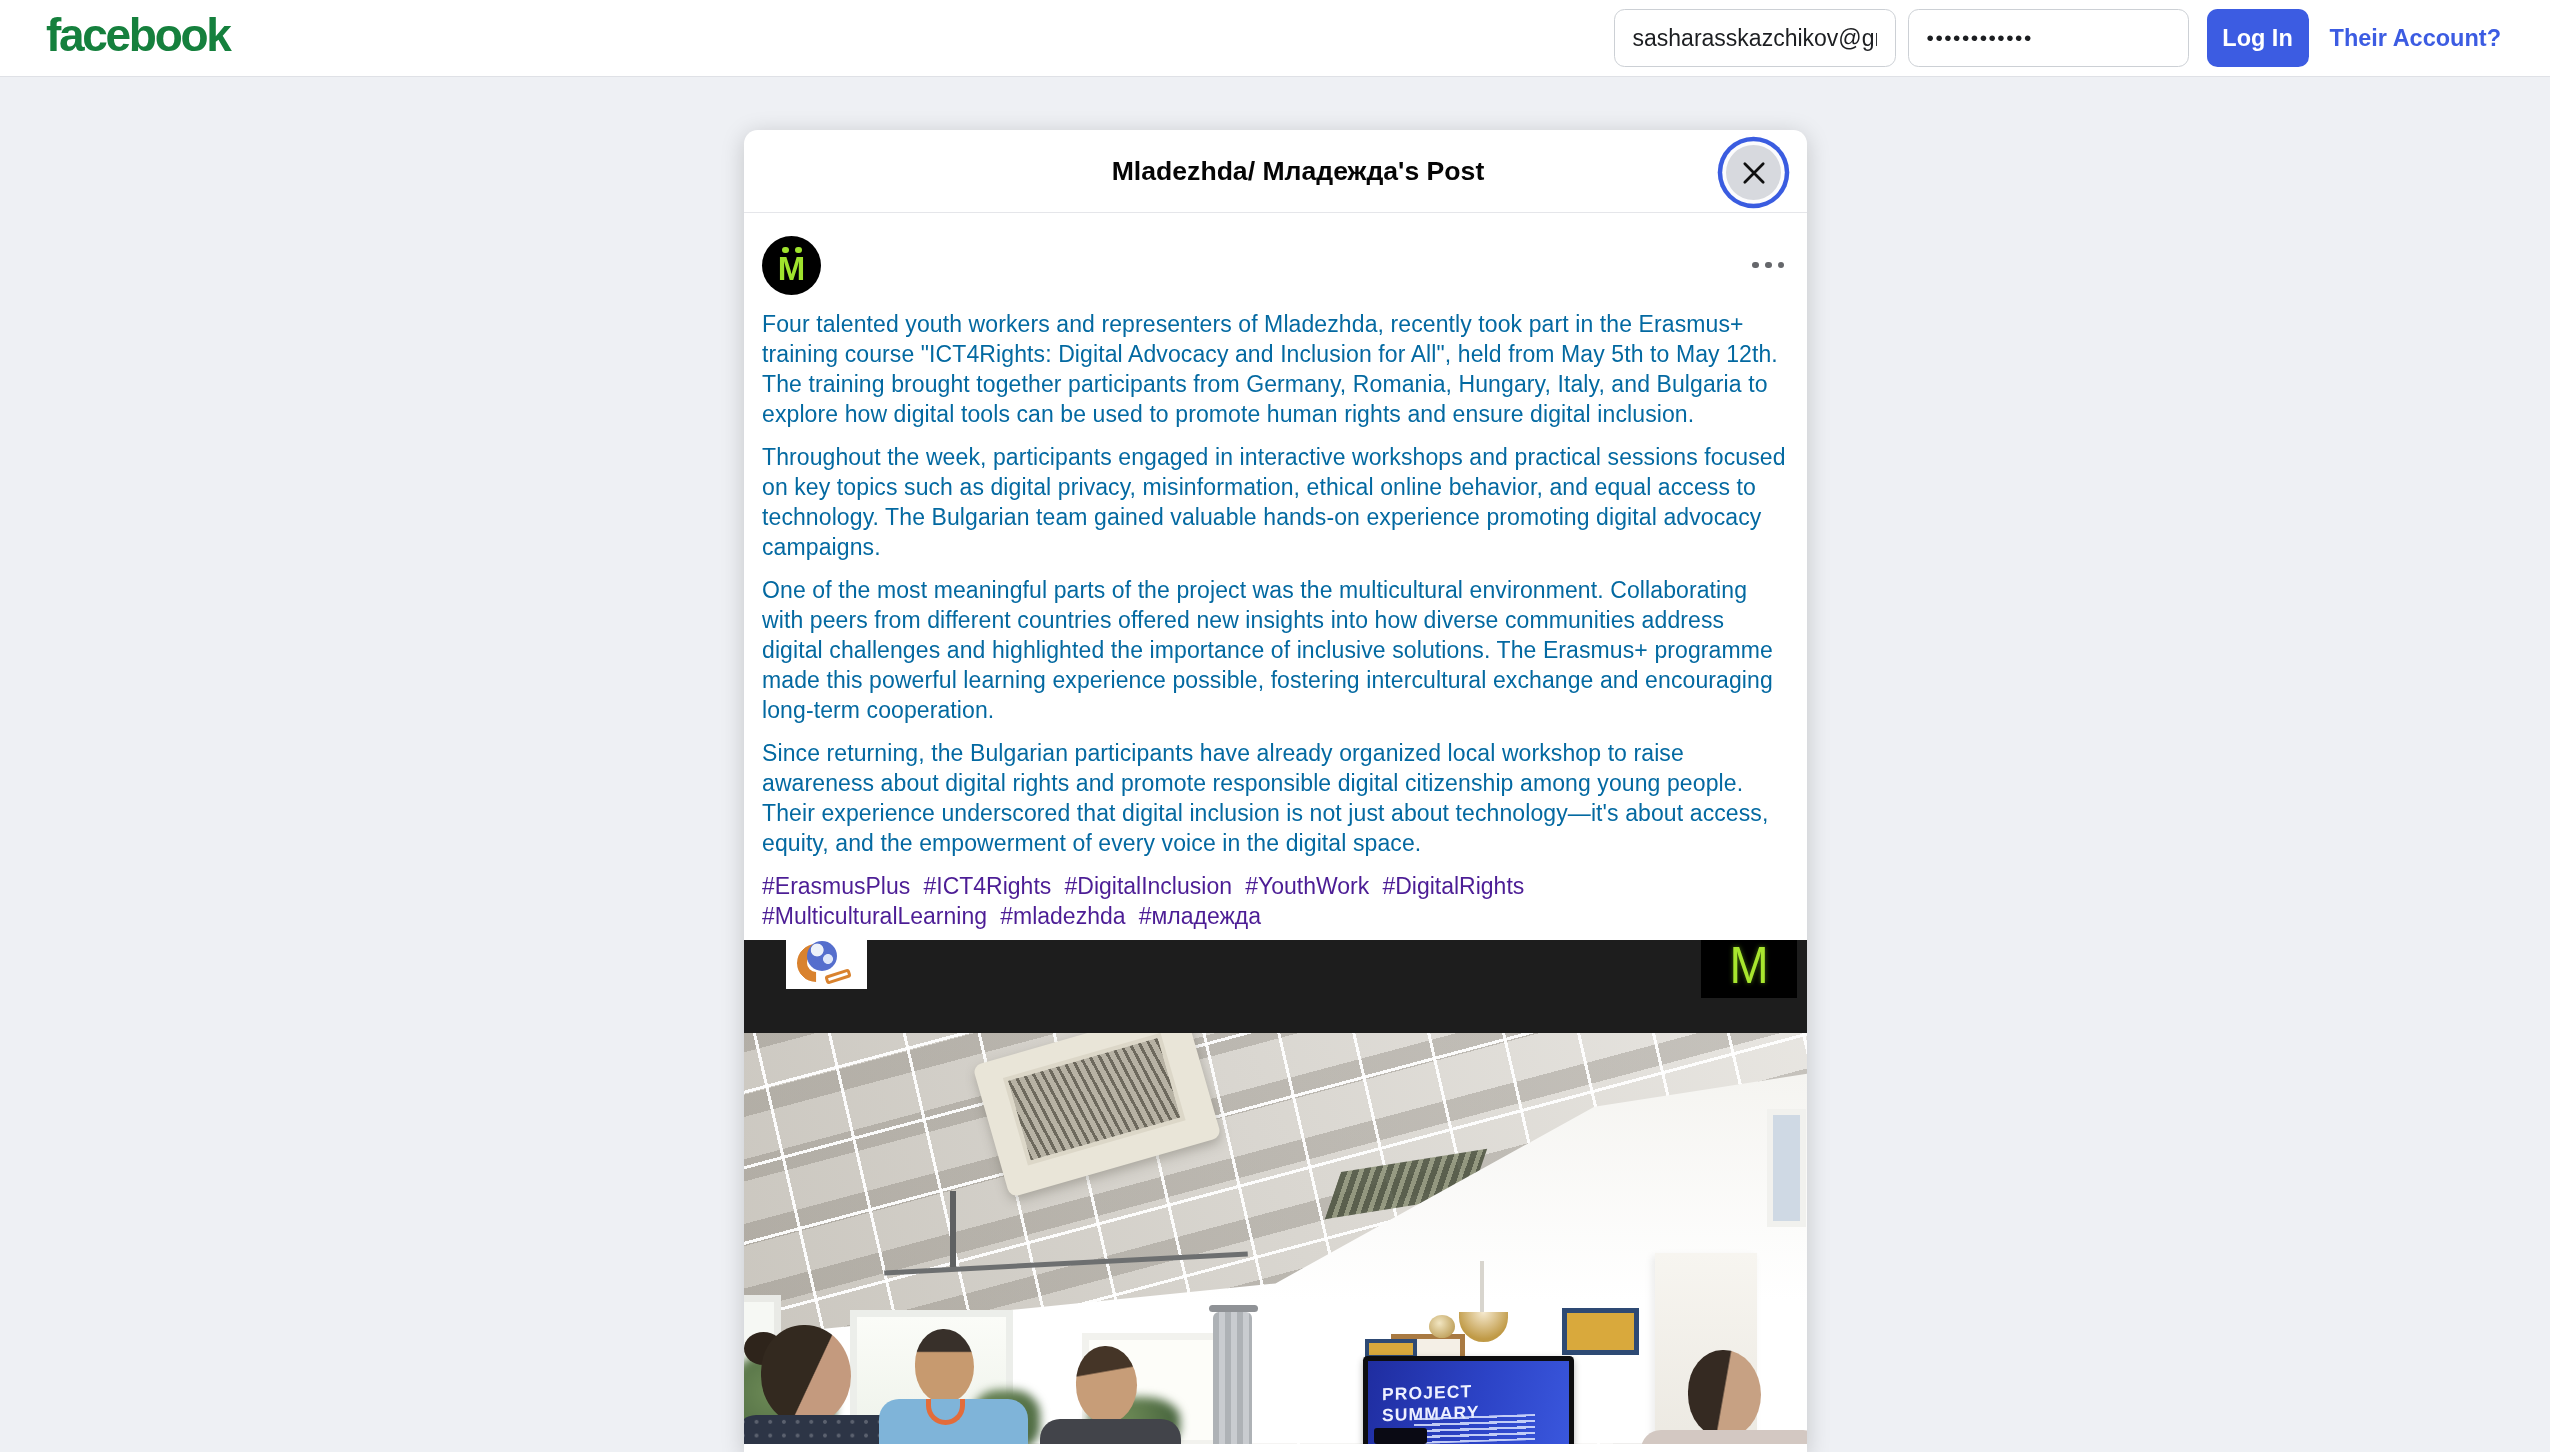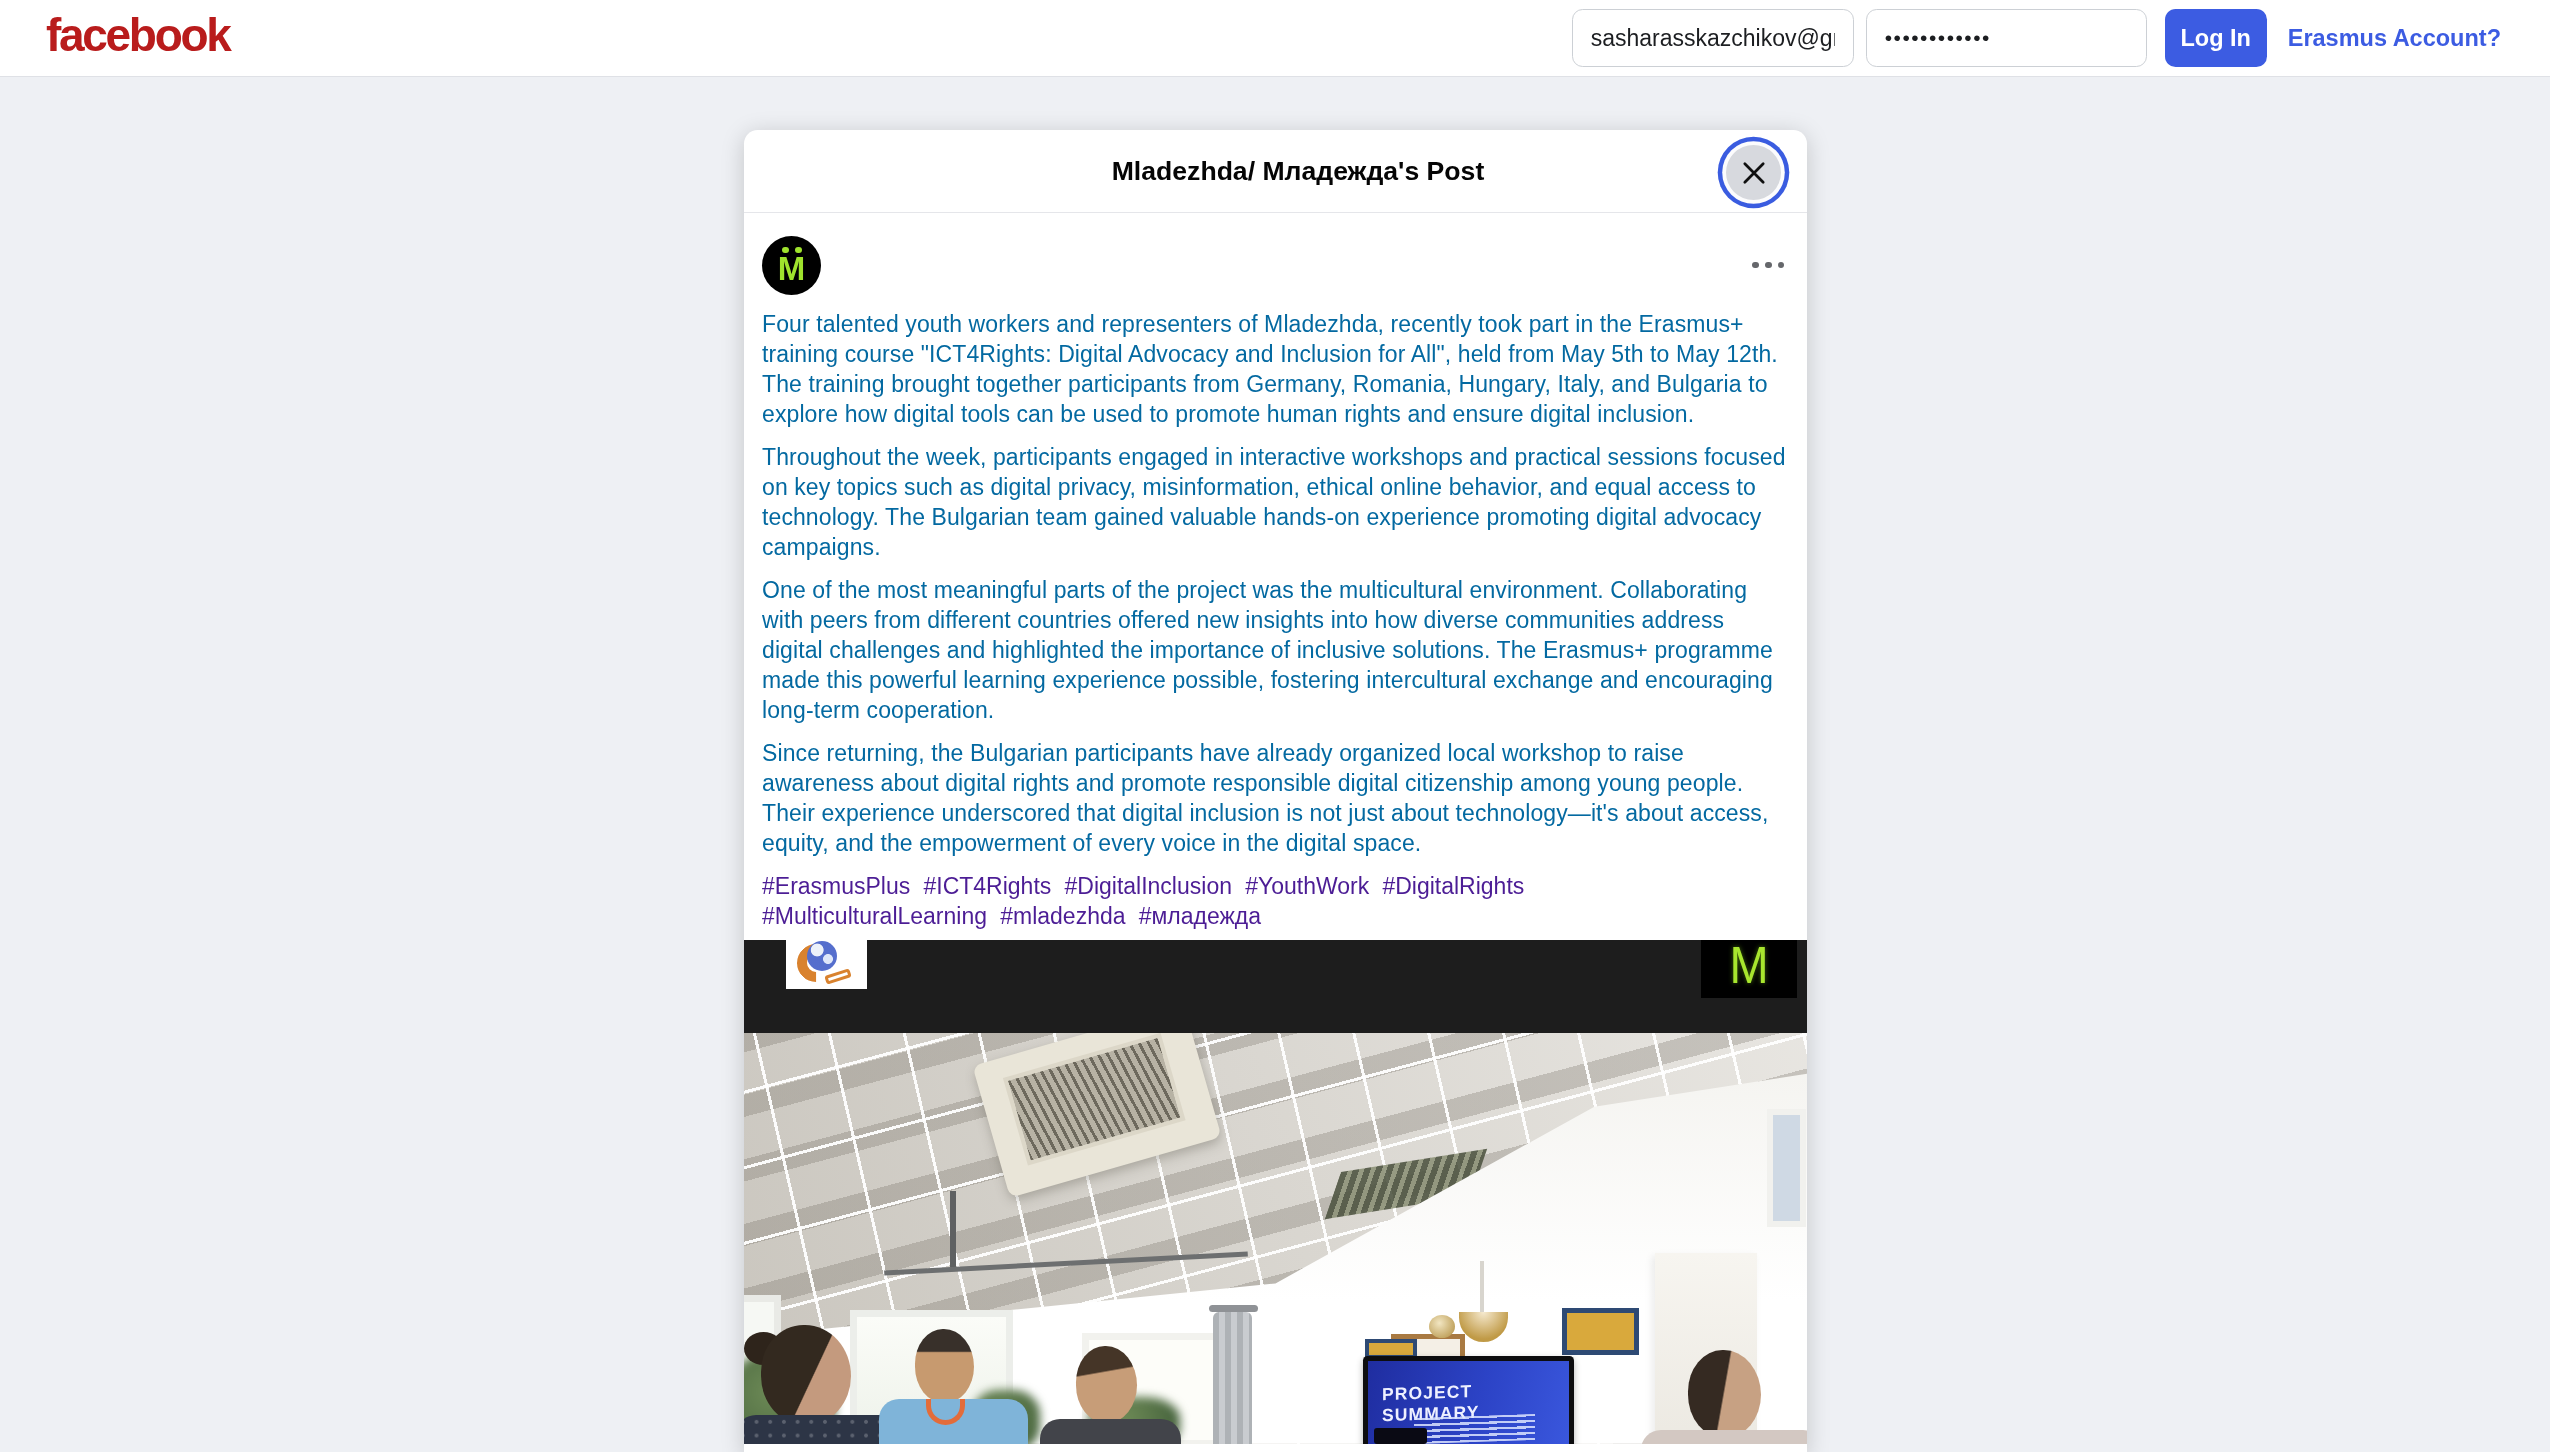--- a/index.html
+++ b/index.html
@@ -3,21 +3,21 @@
 <meta charset="utf-8">
 <style>
   html,body{margin:0;padding:0;}
   .screen{
     position:relative;width:2550px;height:1453px;overflow:hidden;
     background:#eef0f4;font-family:"Liberation Sans",sans-serif;
     -webkit-font-smoothing:antialiased;
   }
   
   .topbar{position:absolute;left:0;top:0;width:100%;height:76px;background:#fff;border-bottom:0.8px solid #dfe1e6;z-index:50;}
-  .logo{position:absolute;left:46px;top:7.6px;font-size:46px;font-weight:bold;color:#b91c1c;letter-spacing:-2.3px;}
+  .logo{position:absolute;left:46px;top:7.6px;font-size:46px;font-weight:bold;color:#15803d;letter-spacing:-2.3px;}
   .auth{position:absolute;right:49px;top:7.6px;height:61px;display:flex;align-items:center;}
   .field{height:58px;border:1.5px solid #ccd0d5;border-radius:10.6px;background:#fff;font-size:23px;color:#1c1e21;padding:0 18px;box-sizing:border-box;outline:none;font-family:"Liberation Sans",sans-serif;}
   .field.email{width:282px;margin-right:12px;}
   .field.pass{width:281px;margin-right:18px;letter-spacing:1.5px;font-size:21px;}
   .login-btn{height:58px;width:102px;border:none;border-radius:10.6px;background:#3c5ce2;color:#fff;font-size:23.5px;font-weight:bold;cursor:pointer;font-family:"Liberation Sans",sans-serif;}
   .forgot{margin-left:21px;font-size:23.5px;font-weight:bold;color:#3c5ce2;text-decoration:none;white-space:nowrap;}
   
   .modal{position:absolute;left:744px;top:130px;width:1063px;height:1323px;background:#fff;border-radius:13.7px 13.7px 0 0;box-shadow:0 4.6px 23px rgba(0,0,0,.18);z-index:10;}
   .modal-header{position:relative;height:82px;border-bottom:1.5px solid #e5e6ea;padding-left:45px;}
   .modal-title{line-height:82px;text-align:center;font-size:26.6px;font-weight:bold;color:#050505;}
@@ -114,21 +114,21 @@
 <body>
 
 <div class="screen">
 
   <div class="topbar">
     <div class="logo">facebook</div>
     <div class="auth">
       <input class="field email" type="text" value="sasharasskazchikov@gmai" style="">
       <input class="field pass" type="text" value="••••••••••••" style="">
       <button class="login-btn">Log In</button>
-      <a class="forgot" href="#">Erasmus Account?</a>
+      <a class="forgot" href="#">Their Account?</a>
     </div>
   </div>
 
   <div class="modal">
     <div class="modal-header">
       <div class="modal-title">Mladezhda/ Младежда's Post</div>
       <button class="close-btn">
         <svg width="26" height="26" viewBox="0 0 34 34">
           <path d="M5 5 L29 29 M29 5 L5 29" stroke="#101010" stroke-width="3.6" stroke-linecap="round" fill="none"></path>
         </svg>

